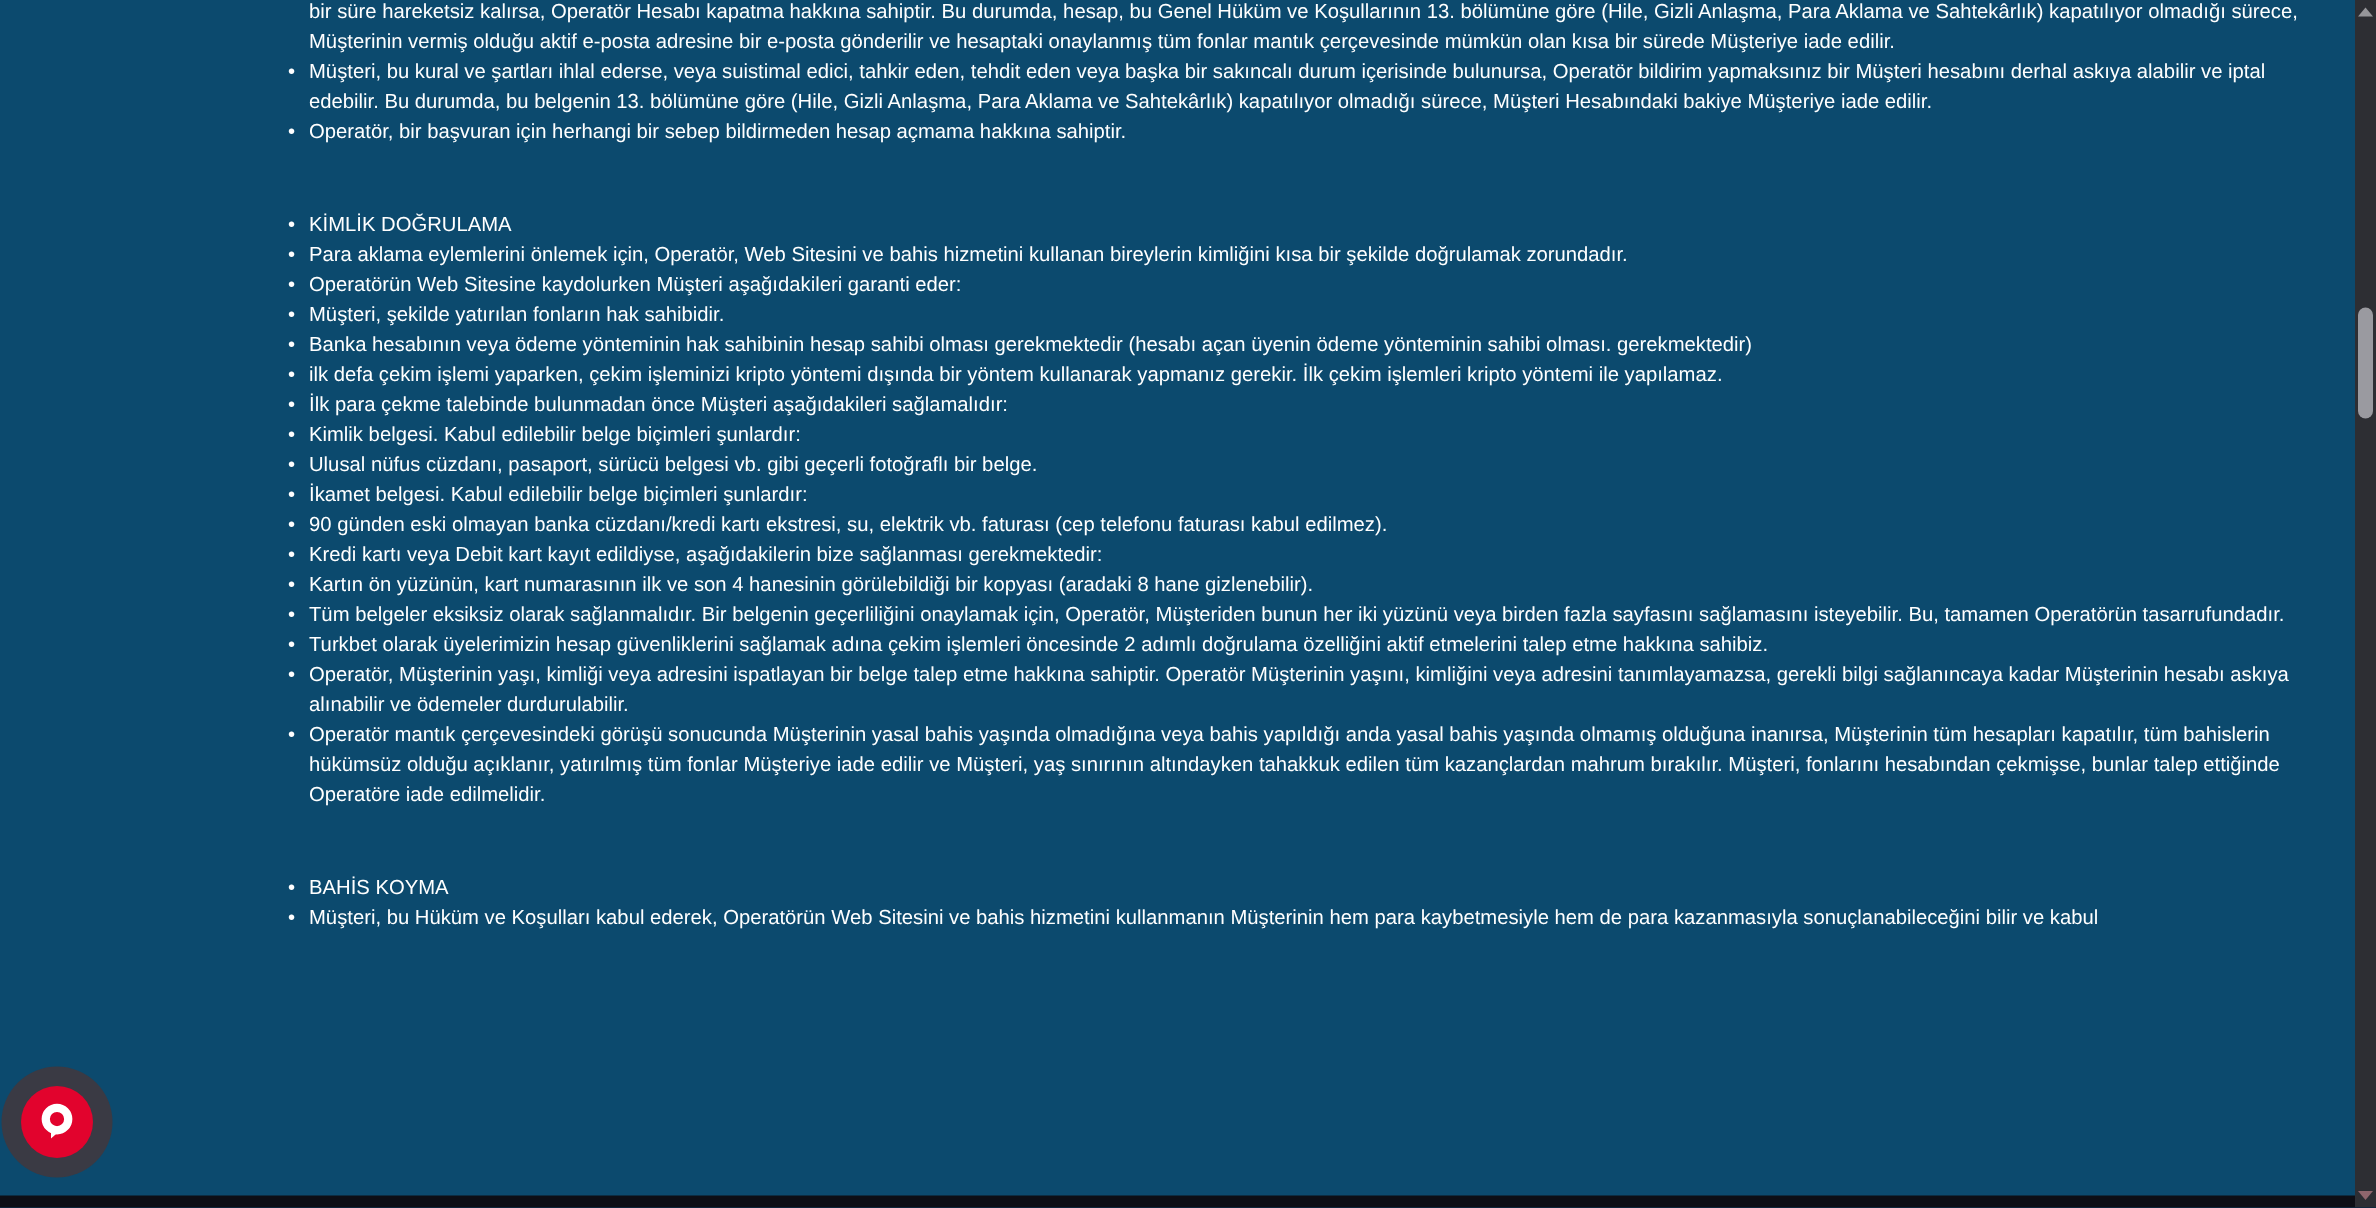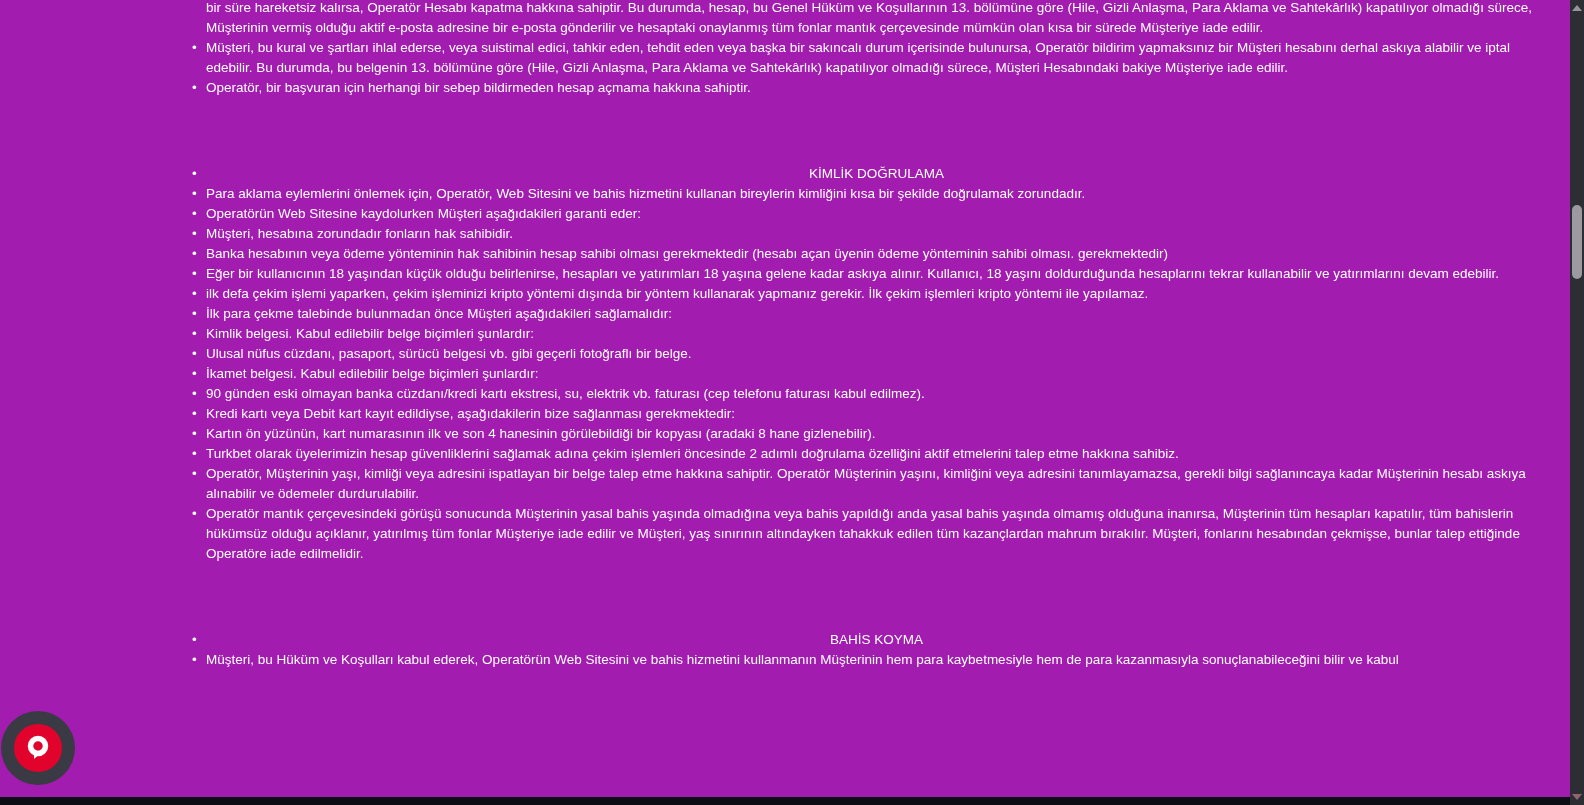--- a/index.html
+++ b/index.html
@@ -8,21 +8,21 @@
     width: 1584px;
     height: 805px;
     overflow: hidden;
     background: #131522;
     font-family: "Liberation Sans", sans-serif;
   }
   .viewport {
     position: relative;
     width: 1584px;
     height: 805px;
-    background: #a21caf;
+    background: #0c4a6e;
     overflow: hidden;
   }
   .terms-content {
     position: absolute;
     left: 206px;
     top: -2px;
     width: 1341px;
     color: #ffffff;
     font-size: 13.5px;
     line-height: 20px;
@@ -42,22 +42,21 @@
     position: absolute;
     left: -14px;
     top: 0;
     color: #ffffff;
     font-size: 13.5px;
   }
   ul.terms-list li.no-bullet::before {
     content: "";
   }
   ul.terms-list li.section-gap {
-    margin-top: 66px;
-    text-align: center;
+    margin-top: 42px;
   }
   
   .scrollbar {
     position: absolute;
     right: 0;
     top: 0;
     width: 14px;
     height: 805px;
     background: #2d2e33;
   }
@@ -136,31 +135,31 @@
 <div class="viewport">
 
   <div class="terms-content">
     <ul class="terms-list">
       <li class="no-bullet">bir süre hareketsiz kalırsa, Operatör Hesabı kapatma hakkına sahiptir. Bu durumda, hesap, bu Genel Hüküm ve Koşullarının 13. bölümüne göre (Hile, Gizli Anlaşma, Para Aklama ve Sahtekârlık) kapatılıyor olmadığı sürece, Müşterinin vermiş olduğu aktif e-posta adresine bir e-posta gönderilir ve hesaptaki onaylanmış tüm fonlar mantık çerçevesinde mümkün olan kısa bir sürede Müşteriye iade edilir.</li>
       <li>Müşteri, bu kural ve şartları ihlal ederse, veya suistimal edici, tahkir eden, tehdit eden veya başka bir sakıncalı durum içerisinde bulunursa, Operatör bildirim yapmaksınız bir Müşteri hesabını derhal askıya alabilir ve iptal edebilir. Bu durumda, bu belgenin 13. bölümüne göre (Hile, Gizli Anlaşma, Para Aklama ve Sahtekârlık) kapatılıyor olmadığı sürece, Müşteri Hesabındaki bakiye Müşteriye iade edilir.</li>
       <li>Operatör, bir başvuran için herhangi bir sebep bildirmeden hesap açmama hakkına sahiptir.</li>
       <li class="section-gap">KİMLİK DOĞRULAMA</li>
       <li>Para aklama eylemlerini önlemek için, Operatör, Web Sitesini ve bahis hizmetini kullanan bireylerin kimliğini kısa bir şekilde doğrulamak zorundadır.</li>
       <li>Operatörün Web Sitesine kaydolurken Müşteri aşağıdakileri garanti eder:</li>
-      <li>Müşteri, hesabına zorundadır fonların hak sahibidir.</li>
+      <li>Müşteri, şekilde yatırılan fonların hak sahibidir.</li>
       <li>Banka hesabının veya ödeme yönteminin hak sahibinin hesap sahibi olması gerekmektedir (hesabı açan üyenin ödeme yönteminin sahibi olması. gerekmektedir)</li>
-      <li>Eğer bir kullanıcının 18 yaşından küçük olduğu belirlenirse, hesapları ve yatırımları 18 yaşına gelene kadar askıya alınır. Kullanıcı, 18 yaşını doldurduğunda hesaplarını tekrar kullanabilir ve yatırımlarını devam edebilir.</li>
       <li>ilk defa çekim işlemi yaparken, çekim işleminizi kripto yöntemi dışında bir yöntem kullanarak yapmanız gerekir. İlk çekim işlemleri kripto yöntemi ile yapılamaz.</li>
       <li>İlk para çekme talebinde bulunmadan önce Müşteri aşağıdakileri sağlamalıdır:</li>
       <li>Kimlik belgesi. Kabul edilebilir belge biçimleri şunlardır:</li>
       <li>Ulusal nüfus cüzdanı, pasaport, sürücü belgesi vb. gibi geçerli fotoğraflı bir belge.</li>
       <li>İkamet belgesi. Kabul edilebilir belge biçimleri şunlardır:</li>
       <li>90 günden eski olmayan banka cüzdanı/kredi kartı ekstresi, su, elektrik vb. faturası (cep telefonu faturası kabul edilmez).</li>
       <li>Kredi kartı veya Debit kart kayıt edildiyse, aşağıdakilerin bize sağlanması gerekmektedir:</li>
       <li>Kartın ön yüzünün, kart numarasının ilk ve son 4 hanesinin görülebildiği bir kopyası (aradaki 8 hane gizlenebilir).</li>
+      <li>Tüm belgeler eksiksiz olarak sağlanmalıdır. Bir belgenin geçerliliğini onaylamak için, Operatör, Müşteriden bunun her iki yüzünü veya birden fazla sayfasını sağlamasını isteyebilir. Bu, tamamen Operatörün tasarrufundadır.</li>
       <li>Turkbet olarak üyelerimizin hesap güvenliklerini sağlamak adına çekim işlemleri öncesinde 2 adımlı doğrulama özelliğini aktif etmelerini talep etme hakkına sahibiz.</li>
       <li>Operatör, Müşterinin yaşı, kimliği veya adresini ispatlayan bir belge talep etme hakkına sahiptir. Operatör Müşterinin yaşını, kimliğini veya adresini tanımlayamazsa, gerekli bilgi sağlanıncaya kadar Müşterinin hesabı askıya alınabilir ve ödemeler durdurulabilir.</li>
       <li>Operatör mantık çerçevesindeki görüşü sonucunda Müşterinin yasal bahis yaşında olmadığına veya bahis yapıldığı anda yasal bahis yaşında olmamış olduğuna inanırsa, Müşterinin tüm hesapları kapatılır, tüm bahislerin hükümsüz olduğu açıklanır, yatırılmış tüm fonlar Müşteriye iade edilir ve Müşteri, yaş sınırının altındayken tahakkuk edilen tüm kazançlardan mahrum bırakılır. Müşteri, fonlarını hesabından çekmişse, bunlar talep ettiğinde Operatöre iade edilmelidir.</li>
       <li class="section-gap">BAHİS KOYMA</li>
       <li>Müşteri, bu Hüküm ve Koşulları kabul ederek, Operatörün Web Sitesini ve bahis hizmetini kullanmanın Müşterinin hem para kaybetmesiyle hem de para kazanmasıyla sonuçlanabileceğini bilir ve kabul</li>
     </ul>
   </div>
 
   <div class="bottom-strip"></div>
 

